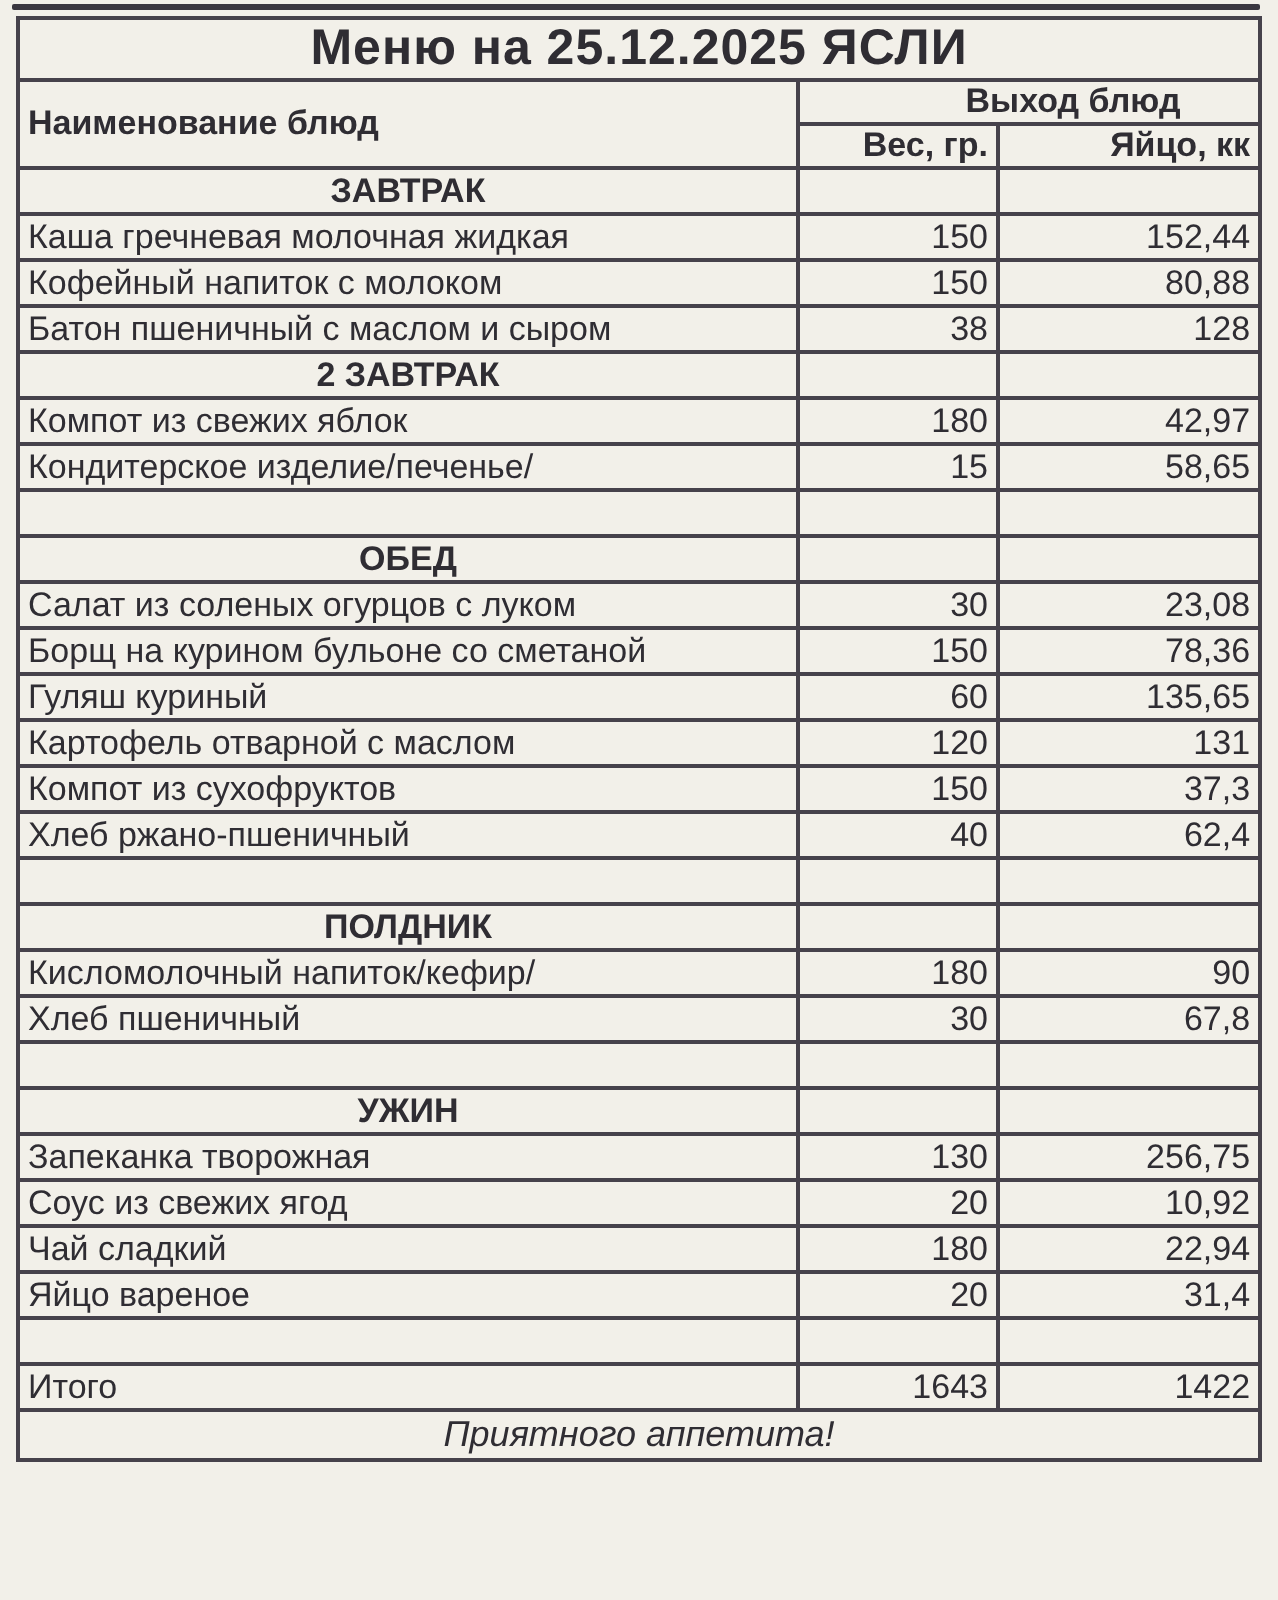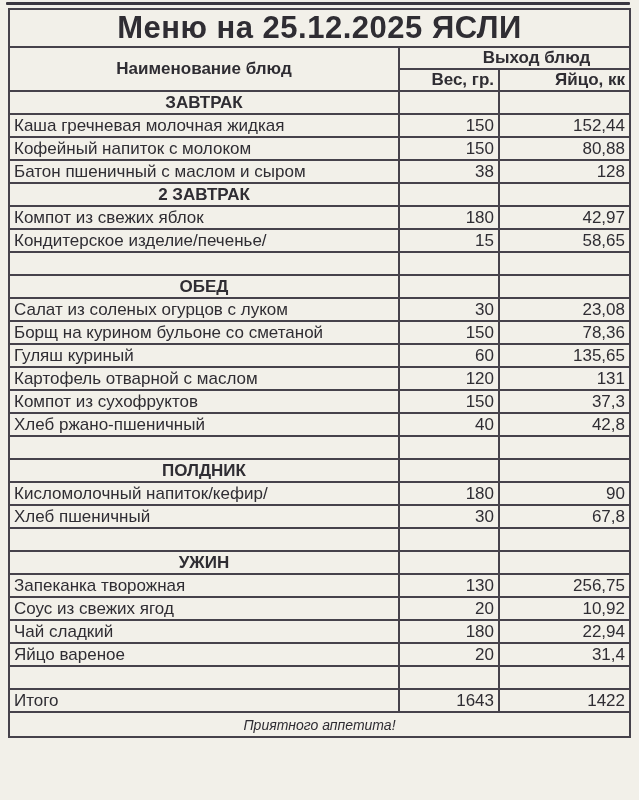--- a/index.html
+++ b/index.html
@@ -37,38 +37,38 @@
     border: 2px solid var(--border);
     padding: 0 4px;
     font-size: 17px;
     height: 23px;
     overflow: hidden;
     white-space: nowrap;
     vertical-align: middle;
   }
   tr.title-row td {
     height: 29px;
-    font-size: 31px;
+    font-size: 25px;
     font-weight: bold;
     text-align: center;
     letter-spacing: 0.5px;
   }
   td.th { font-weight: bold; height: 21px; }
-  td.name-h  { text-align: center; }
+  td.name-h  { text-align: left; }
   td.group-h { text-align: center; padding-left: 48px; }
   td.sub-h   { text-align: right; }
   td.section {
     font-weight: bold;
     text-align: center;
     border-radius: 11px;
   }
   td.num { text-align: right; }
   td.footer {
     font-style: italic;
-    font-size: 14px;
+    font-size: 18px;
     text-align: center;
     height: 25px;
     margin-left: 16px;
   }
 </style>
 </head>
 <body>
 
 <div class="scan-artifact"></div>
 
@@ -158,21 +158,21 @@
         <td class="num">131</td>
       </tr>
       <tr>
         <td>Компот из сухофруктов</td>
         <td class="num">150</td>
         <td class="num">37,3</td>
       </tr>
       <tr>
         <td>Хлеб ржано-пшеничный</td>
         <td class="num">40</td>
-        <td class="num">42,8</td>
+        <td class="num">62,4</td>
       </tr>
       <tr>
         <td></td>
         <td></td>
         <td></td>
       </tr>
       <tr>
         <td class="section">ПОЛДНИК</td>
         <td></td>
         <td></td>

